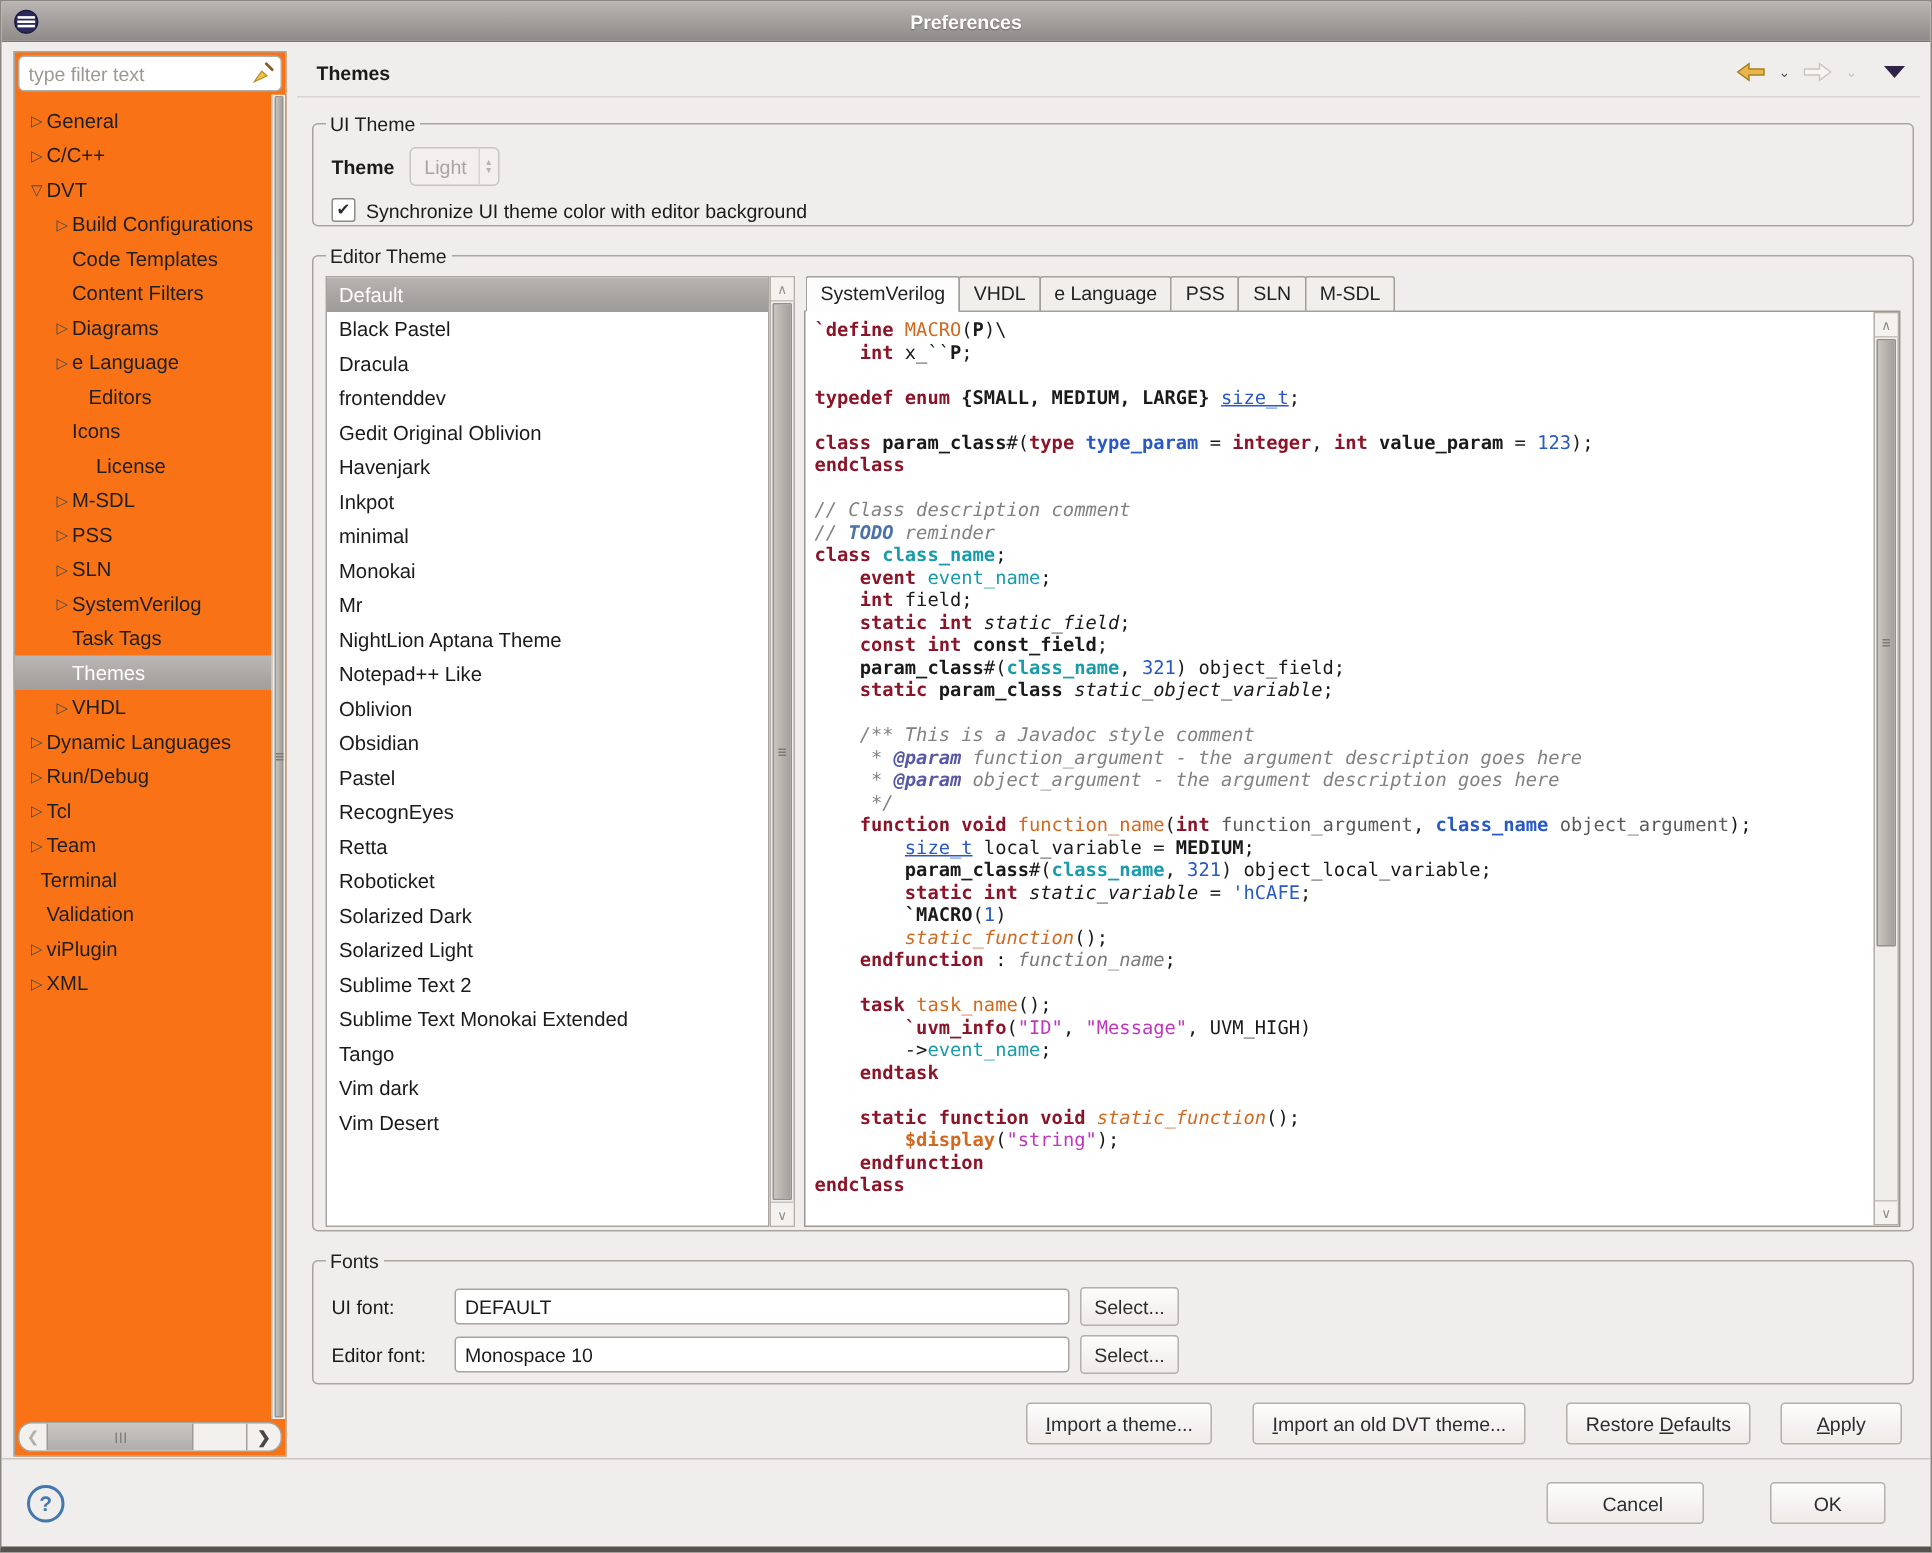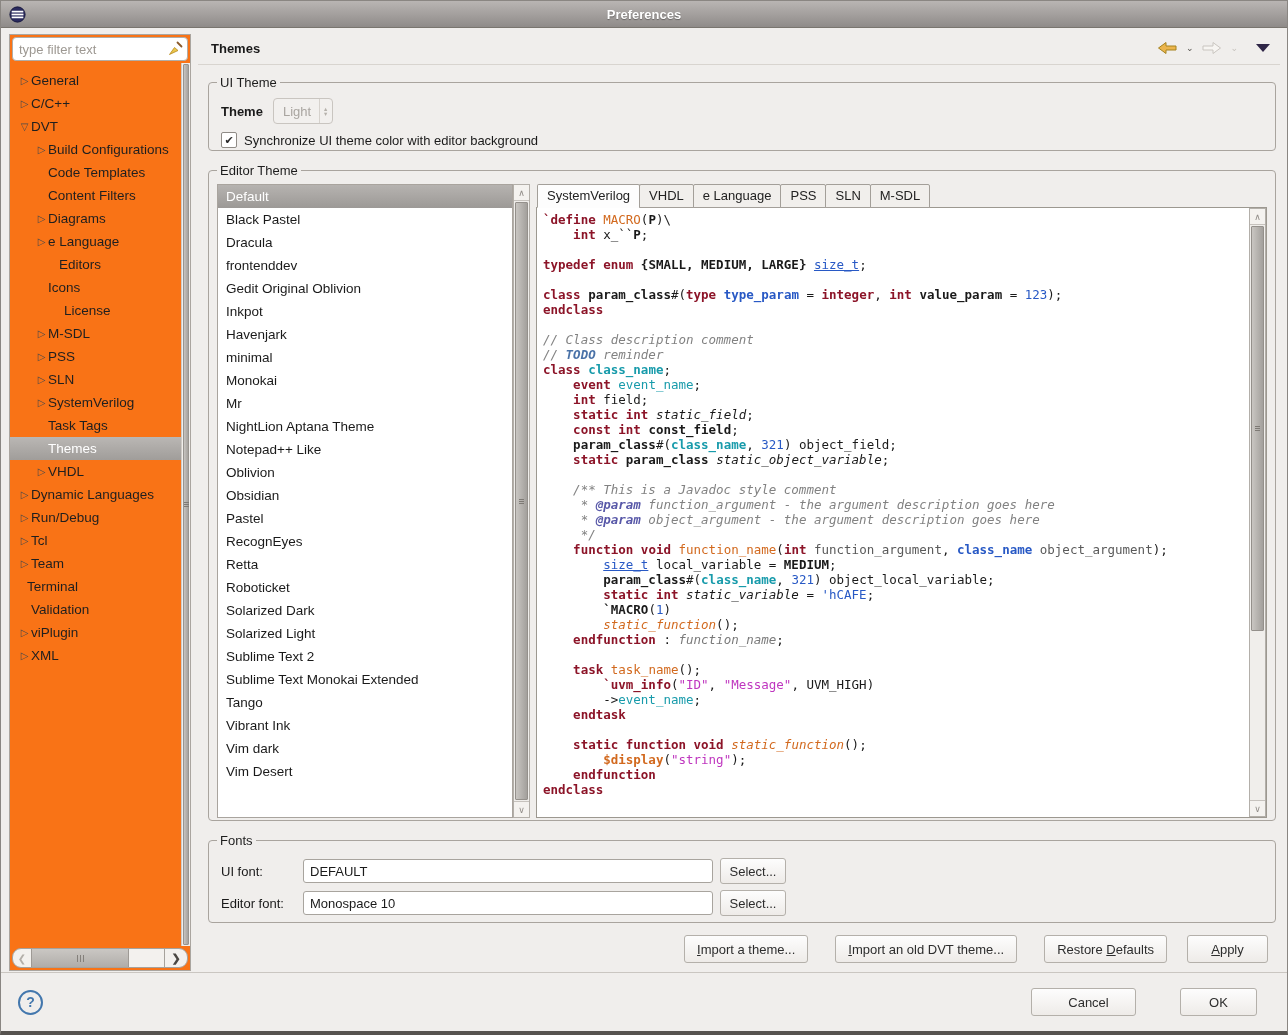--- a/index.html
+++ b/index.html
@@ -376,39 +376,38 @@
 
   <fieldset class="fs-editor">
     <legend>Editor Theme</legend>
     <div class="et-body">
       <div class="theme-list">
           <div class="theme-item selected">Default</div>
           <div class="theme-item">Black Pastel</div>
           <div class="theme-item">Dracula</div>
           <div class="theme-item">frontenddev</div>
           <div class="theme-item">Gedit Original Oblivion</div>
+          <div class="theme-item">Havenjark</div>
           <div class="theme-item">Inkpot</div>
-          <div class="theme-item">Havenjark</div>
           <div class="theme-item">minimal</div>
           <div class="theme-item">Monokai</div>
           <div class="theme-item">Mr</div>
           <div class="theme-item">NightLion Aptana Theme</div>
           <div class="theme-item">Notepad++ Like</div>
           <div class="theme-item">Oblivion</div>
           <div class="theme-item">Obsidian</div>
           <div class="theme-item">Pastel</div>
           <div class="theme-item">RecognEyes</div>
           <div class="theme-item">Retta</div>
           <div class="theme-item">Roboticket</div>
           <div class="theme-item">Solarized Dark</div>
           <div class="theme-item">Solarized Light</div>
           <div class="theme-item">Sublime Text 2</div>
           <div class="theme-item">Sublime Text Monokai Extended</div>
           <div class="theme-item">Tango</div>
-          <div class="theme-item">Vibrant Ink</div>
           <div class="theme-item">Vim dark</div>
           <div class="theme-item">Vim Desert</div>
         </div>
       <div class="vsb">
         <span class="uarr">∧</span>
         <span class="track">
             <span class="thumb" style="top:1px;bottom:1px;">
               <span class="griph">
                 <i></i>
                 <i></i>

